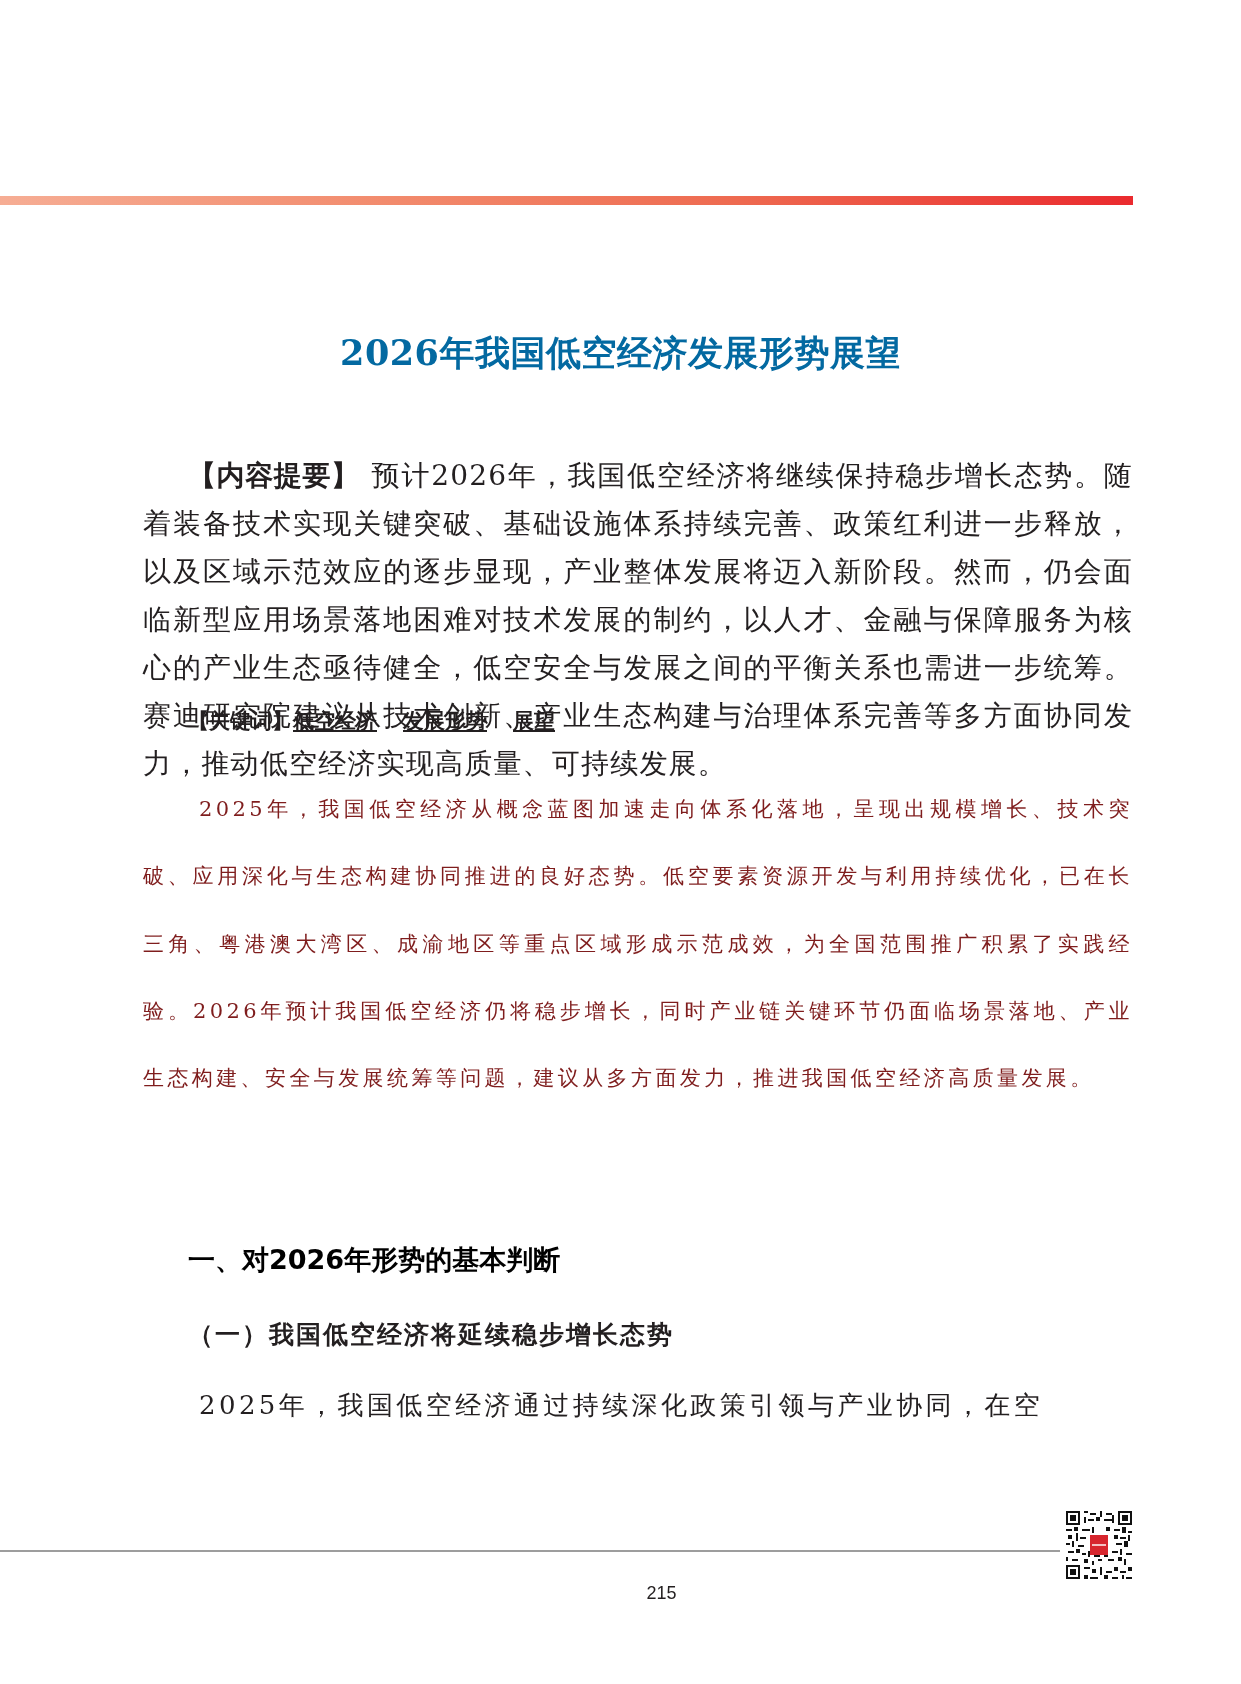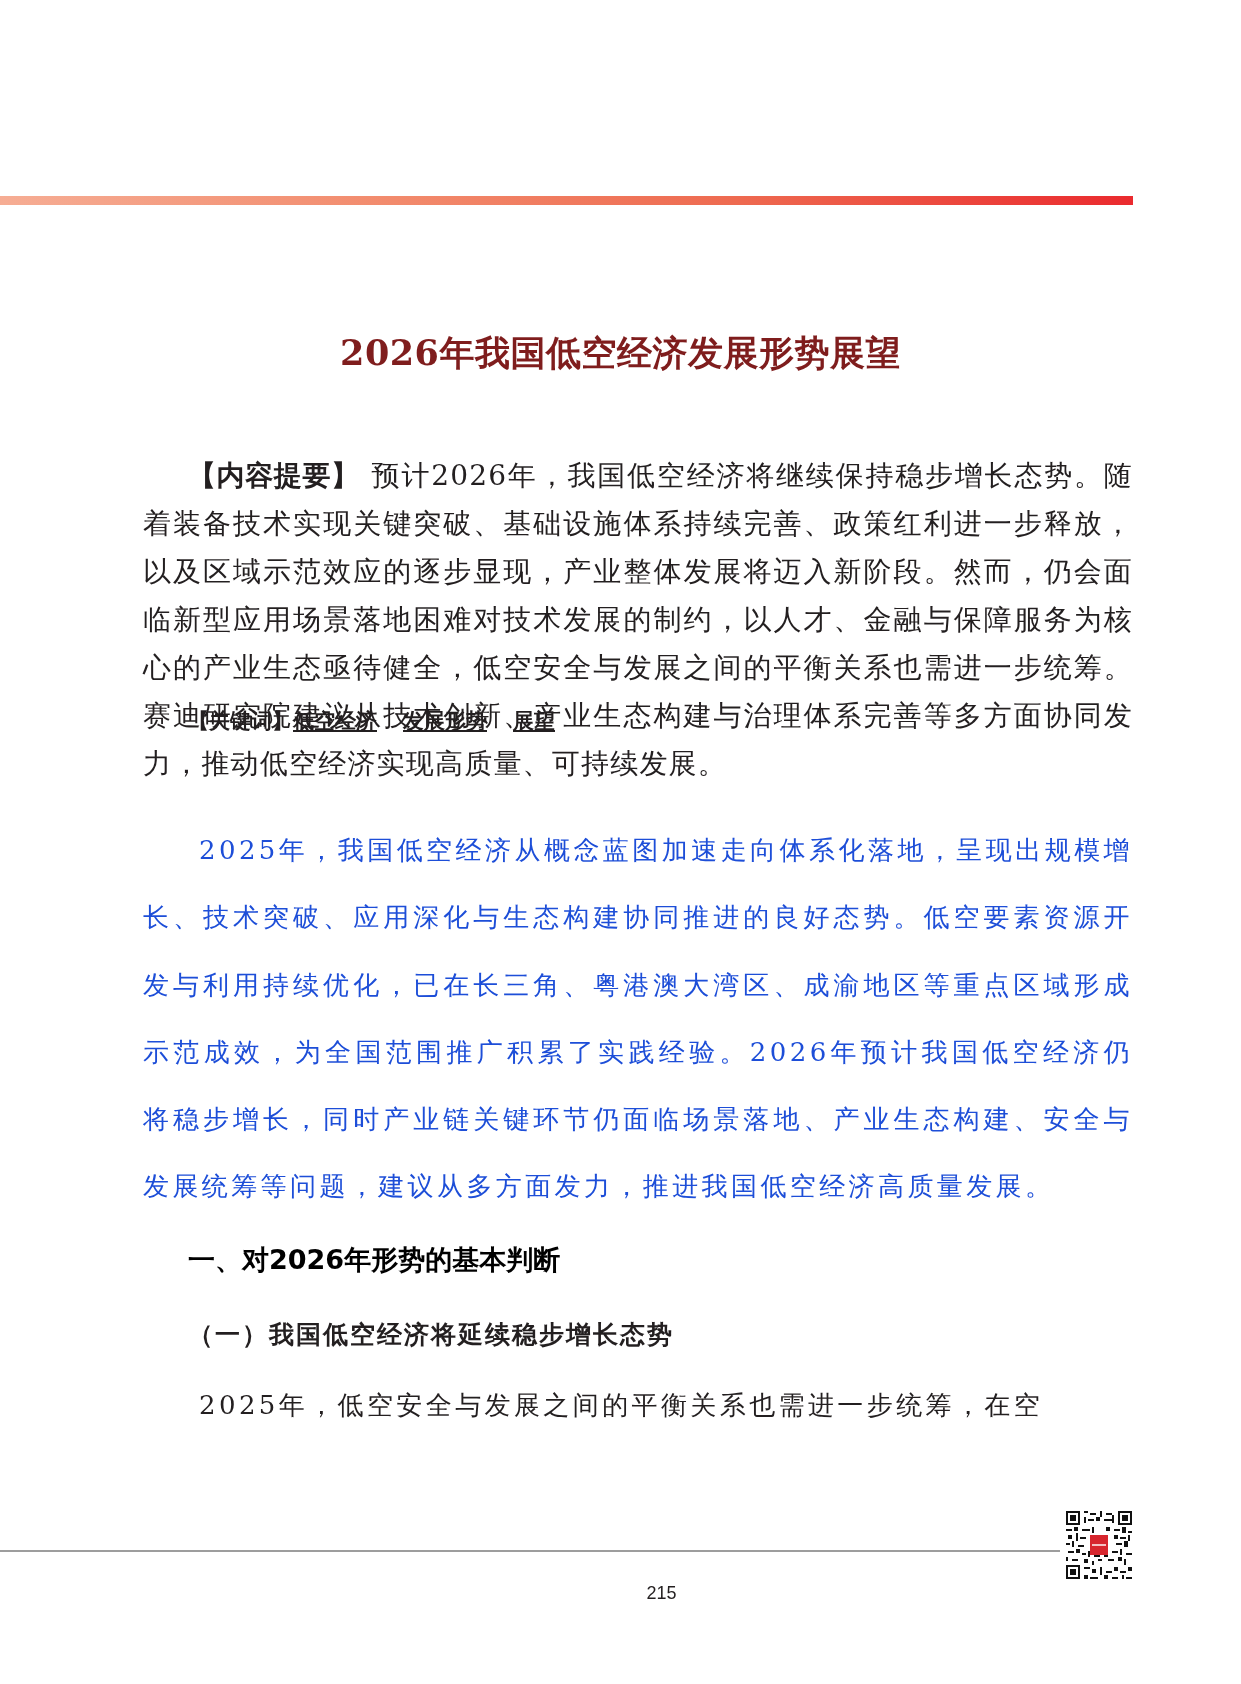--- a/index.html
+++ b/index.html
@@ -7,42 +7,42 @@
     width: 1241px; height: 1684px; background: #ffffff; position: relative; overflow: hidden;
     font-family: "DejaVu Serif", "Liberation Serif", serif; color: #231f20;
   }
   .top-bar {
     position: absolute; left: 0; top: 196px; width: 1133px; height: 9px;
     background: linear-gradient(to right, #f6ad94 0%, #f28a6c 35%, #ee6a50 65%, #ea2a2e 100%);
   }
   .title {
     position: absolute; left: 0; width: 1241px; top: 330px; text-align: center;
     font-family: "DejaVu Serif", "Liberation Serif", serif;
-    font-size: 35px; font-weight: bold; color: #7f1d1d; letter-spacing: 0.5px;
+    font-size: 35px; font-weight: bold; color: #0369a1; letter-spacing: 0.5px;
   }
   .abstract {
     position: absolute; left: 143px; width: 990px; top: 452px;
     font-size: 28px; line-height: 48px; text-align: justify; text-align-last: left;
     letter-spacing: 1.2px; text-indent: 45px; color: #231f20;
   }
   .abstract .label {
     font-family: "DejaVu Sans", "Liberation Sans", sans-serif; font-weight: bold;
     letter-spacing: 0; margin-right: 12px;
   }
   .keywords {
     position: absolute; left: 188px; top: 707px;
     font-family: "DejaVu Sans", "Liberation Sans", sans-serif; font-weight: bold;
     font-size: 21px; color: #231f20;
   }
   .keywords .kw { margin-right: 26px; text-decoration: underline; }
   .keywords .label { }
   .body-para {
-    position: absolute; left: 143px; width: 990px; top: 817px;
-    font-size: 26px; line-height: 67.3px; text-align: justify; text-align-last: left;
-    letter-spacing: 3.4px; text-indent: 56px; color: #1d4ed8;
+    position: absolute; left: 143px; width: 990px; top: 776px;
+    font-size: 21px; line-height: 67.3px; text-align: justify; text-align-last: left;
+    letter-spacing: 3.4px; text-indent: 56px; color: #7f1d1d;
   }
   .heading1 {
     position: absolute; left: 188px; top: 1242px;
     font-family: "DejaVu Sans", "Liberation Sans", sans-serif;
     font-size: 27px; font-weight: bold; color: #000000;
   }
   .heading2 {
     position: absolute; left: 188px; top: 1318px;
     font-family: "DejaVu Serif", "Liberation Serif", serif;
     font-size: 25px; font-weight: bold; color: #231f20; letter-spacing: 2px;
@@ -75,21 +75,21 @@
 <div class="keywords">
   <span class="label">【关键词】</span><span class="kw">低空经济</span><span class="kw">发展形势</span><span class="kw">展望</span>
 </div>
 
 <div class="body-para">2025年，我国低空经济从概念蓝图加速走向体系化落地，呈现出规模增长、技术突破、应用深化与生态构建协同推进的良好态势。低空要素资源开发与利用持续优化，已在长三角、粤港澳大湾区、成渝地区等重点区域形成示范成效，为全国范围推广积累了实践经验。2026年预计我国低空经济仍将稳步增长，同时产业链关键环节仍面临场景落地、产业生态构建、安全与发展统筹等问题，建议从多方面发力，推进我国低空经济高质量发展。</div>
 
 <div class="heading1">一、对2026年形势的基本判断</div>
 
 <div class="heading2">（一）我国低空经济将延续稳步增长态势</div>
 
-<div class="body-para2">2025年，低空安全与发展之间的平衡关系也需进一步统筹，在空</div>
+<div class="body-para2">2025年，我国低空经济通过持续深化政策引领与产业协同，在空</div>
 
 <div class="footer-line"></div>
 
 <div class="qr">
   <svg width="66" height="68" viewBox="0 0 33 34" xmlns="http://www.w3.org/2000/svg" shape-rendering="crispEdges">
     <rect x="0" y="0" width="33" height="34" fill="#fff"></rect>
 
     <rect x="0" y="0" width="7" height="7" fill="#111"></rect>
       <rect x="1" y="1" width="5" height="5" fill="#fff"></rect>
       <rect x="2" y="2" width="3" height="3" fill="#111"></rect>

